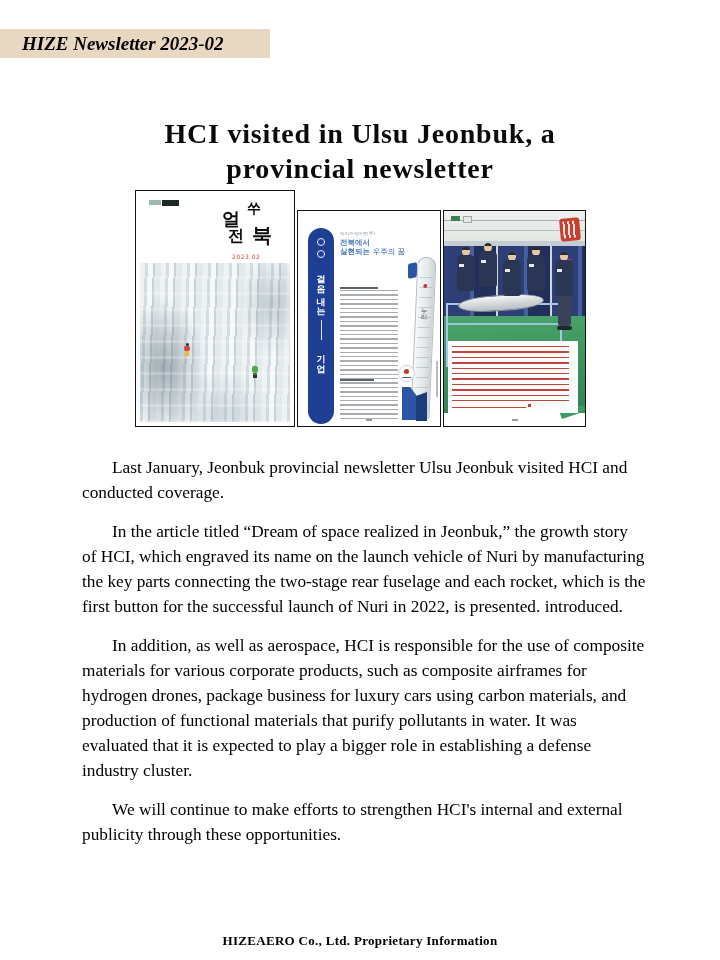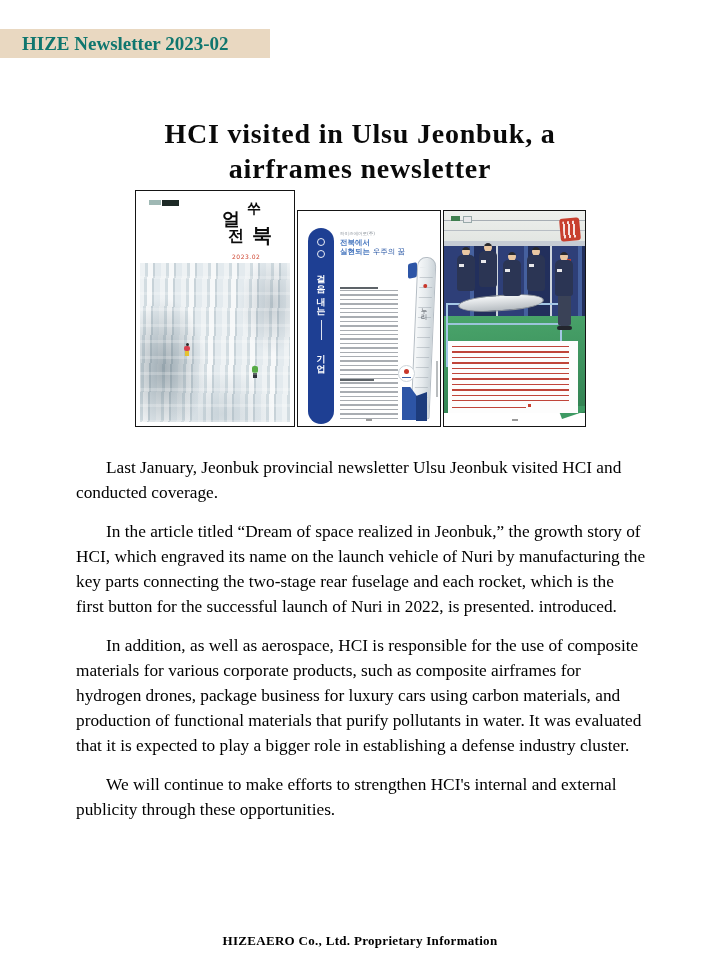--- a/index.html
+++ b/index.html
@@ -2,21 +2,21 @@
 <html><head>
 <meta charset="utf-8">
 <style>
   html,body{margin:0;padding:0;background:#ffffff;}
   .page{position:relative;width:720px;height:960px;background:#ffffff;overflow:hidden;
         font-family:"Liberation Serif", serif;}
 
   
   .badge{position:absolute;left:0;top:29px;width:270px;height:29px;background:#e9d8c1;}
   .badge span{display:block;padding-left:22px;line-height:29px;font-size:19px;
-              font-weight:bold;color:#0f766e;}
+              font-weight:bold;font-style:italic;color:#000000;}
 
   
   .title{position:absolute;left:0;top:97px;width:100%;text-align:center;
          font-size:28px;line-height:35px;font-weight:bold;color:#0a0a0a;letter-spacing:0.8px;}
 
   
   figure{margin:0;padding:0;position:absolute;background:#fff;box-sizing:border-box;
          border:1.5px solid #151515;overflow:hidden;}
   .fig-cover{left:135px;top:190px;width:160px;height:237px;}
   .fig-article{left:297px;top:210px;width:144px;height:217px;}
@@ -140,36 +140,36 @@
          background:repeating-linear-gradient(180deg,#c0453a 0 1.4px,transparent 1.4px 5.4px);}
   .caption-lines::after{content:"";position:absolute;left:0;bottom:-6px;width:74px;height:1.4px;background:#c0453a;}
   .caption-mark{position:absolute;left:80px;bottom:6px;width:3px;height:3px;background:#c8402f;}
   .ph-foot{position:absolute;left:0;right:0;bottom:0;height:13px;background:#fff;}
   .ph-wedge{position:absolute;right:0;bottom:7px;width:28px;height:13px;background:#3e9a63;
          clip-path:polygon(0 0,100% 0,100% 40%,18% 100%);}
 
   
   .bodytext{position:absolute;left:64px;top:455px;width:582px;font-size:17.3px;
             line-height:25px;color:#000;}
-  .bodytext p{margin:0 0 14px 12px;text-indent:30px;}
+  .bodytext p{margin:0 0 14px 18px;text-indent:30px;}
 
   
   .pagefooter{position:absolute;left:0;top:933px;width:100%;text-align:center;
             font-size:13px;font-weight:bold;color:#000000;letter-spacing:0.3px;}
 </style>
 </head>
 <body>
 
 <div class="page">
 
   <div class="badge">
     <span>HIZE Newsletter 2023-02</span>
   </div>
 
-  <h1 class="title"><span>HCI visited in Ulsu Jeonbuk, a</span><br><span>airframes newsletter</span></h1>
+  <h1 class="title"><span>HCI visited in Ulsu Jeonbuk, a</span><br><span>provincial newsletter</span></h1>
 
   <figure class="fig-cover">
     <span class="cover-chip"><i class="chip-a"></i><i class="chip-b"></i></span>
     <div class="masthead">
       <span class="mh1">얼</span>
       <span class="mh2">쑤</span>
       <span class="mh3">전</span>
       <span class="mh4">북</span>
     </div>
     <span class="issue">2023.02</span>

